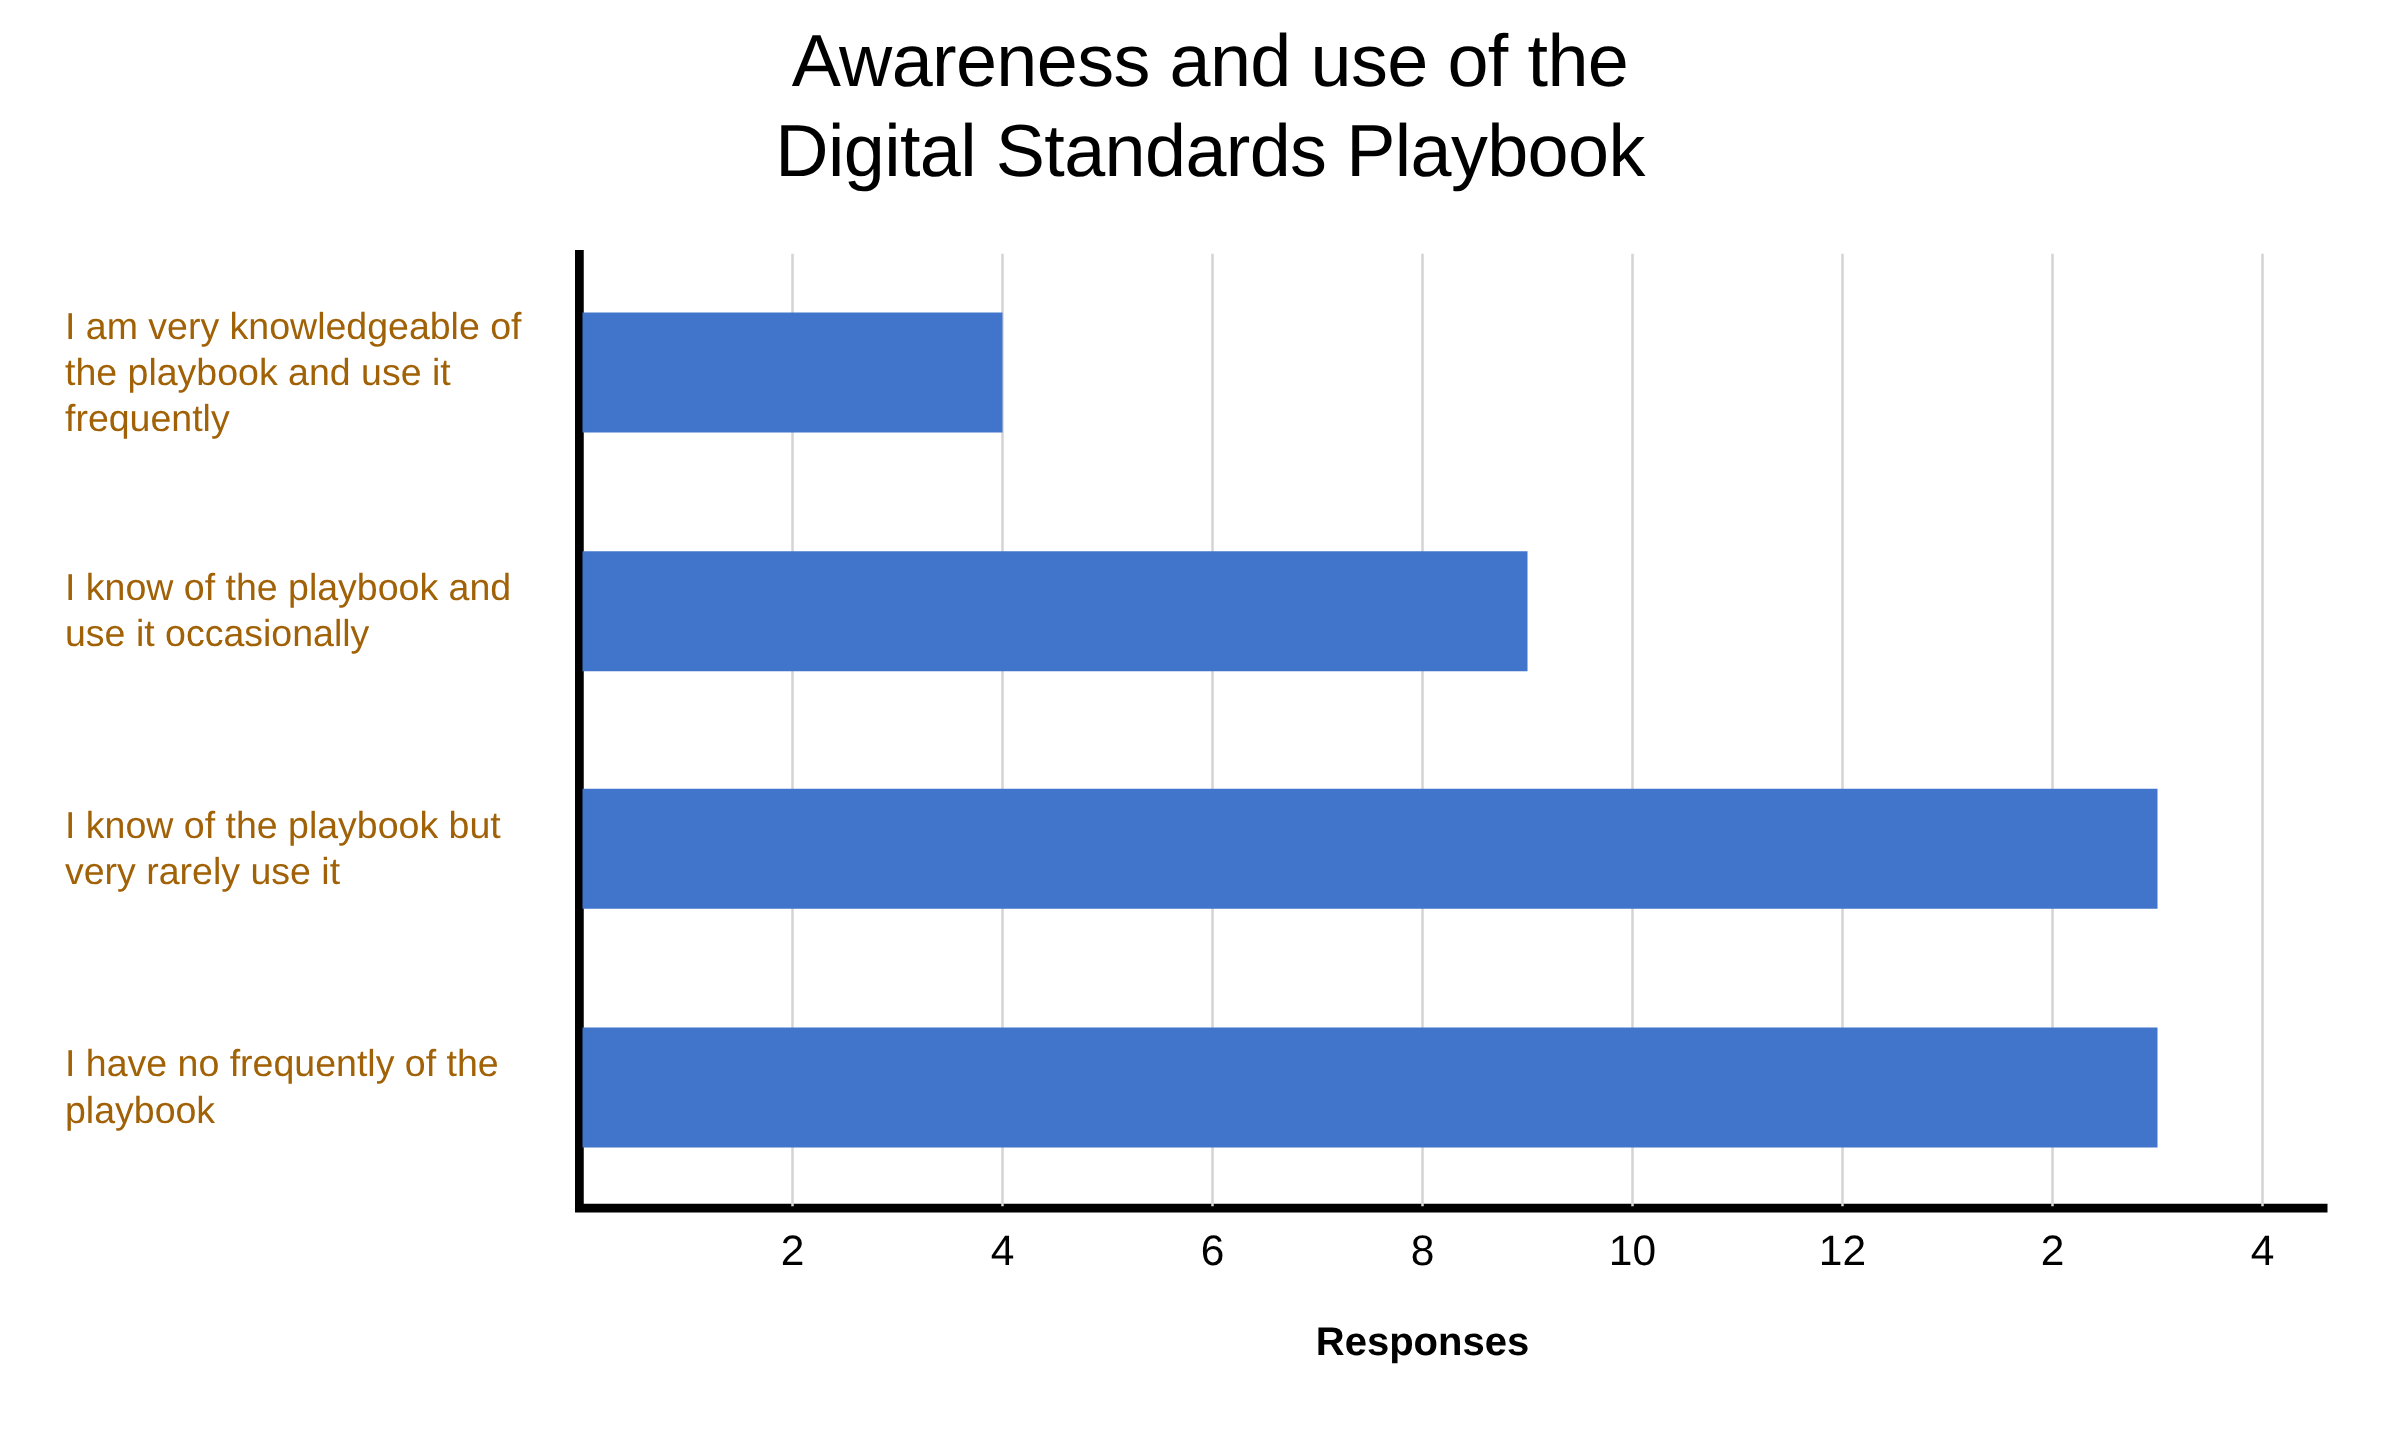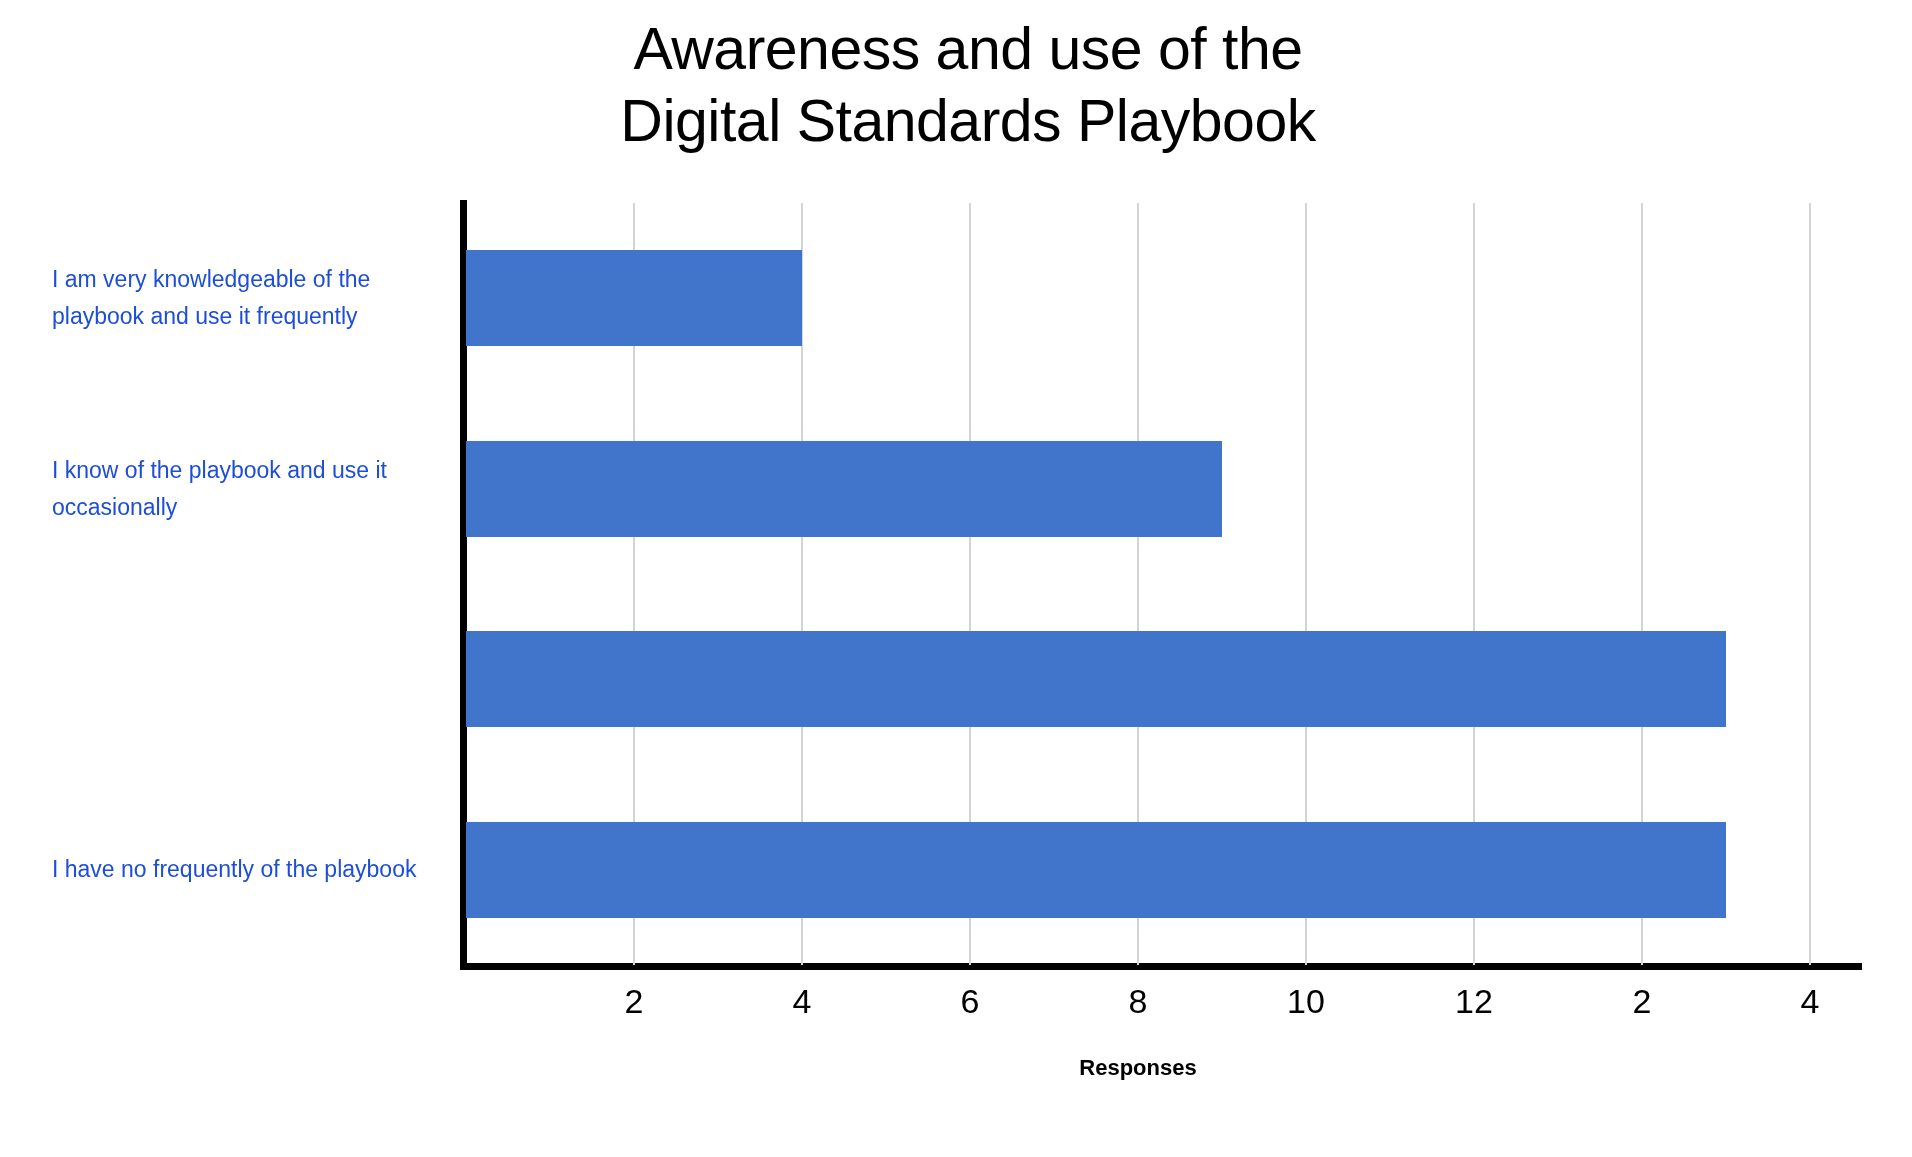--- a/index.html
+++ b/index.html
@@ -103,23 +103,23 @@
     position: absolute;
     left: 52px;
     top: 203px;
     width: 398px;
     height: 762px;
   }
   .cat-label {
     position: absolute;
     left: 0;
     width: 398px;
-    font-size: 23px;
+    font-size: 30px;
     line-height: 37px;
-    color: #1d4ed8;
+    color: #a16207;
     display: flex;
     align-items: center;
   }
 
   
   .x-ticks {
     position: absolute;
     left: 466px;
     top: 982px;
     width: 1344px;
@@ -134,21 +134,21 @@
     white-space: nowrap;
   }
 
   
   .x-axis-title {
     position: absolute;
     left: 466px;
     top: 1055px;
     width: 1344px;
     text-align: center;
-    font-size: 22px;
+    font-size: 32px;
     font-weight: bold;
     color: #000000;
   }
 </style>
 </head>
 <body>
 
 <div class="chart-root">
 
   <div class="chart-title">Awareness and use of the
@@ -180,20 +180,21 @@
         </div>
         <div class="bar-band" style="top: 571.5px; height: 190.5px;">
           <div class="bar" title="I have no knowledge of the playbook: 15" style="width: 1260px; background: rgb(65, 117, 203);"></div>
         </div>
       </div>
   </div>
 
   <div class="cat-labels" id="cat-labels">
       <div class="cat-label" style="top: 0px; height: 190.5px;">I am very knowledgeable of the playbook and use it frequently</div>
       <div class="cat-label" style="top: 190.5px; height: 190.5px;">I know of the playbook and use it occasionally</div>
+      <div class="cat-label" style="top: 381px; height: 190.5px;">I know of the playbook but very rarely use it</div>
       <div class="cat-label" style="top: 571.5px; height: 190.5px;">I have no frequently of the playbook</div>
     </div>
 
   <div class="x-ticks" id="x-ticks">
       <div class="x-tick" style="left: 168px;">2</div>
       <div class="x-tick" style="left: 336px;">4</div>
       <div class="x-tick" style="left: 504px;">6</div>
       <div class="x-tick" style="left: 672px;">8</div>
       <div class="x-tick" style="left: 840px;">10</div>
       <div class="x-tick" style="left: 1008px;">12</div>

